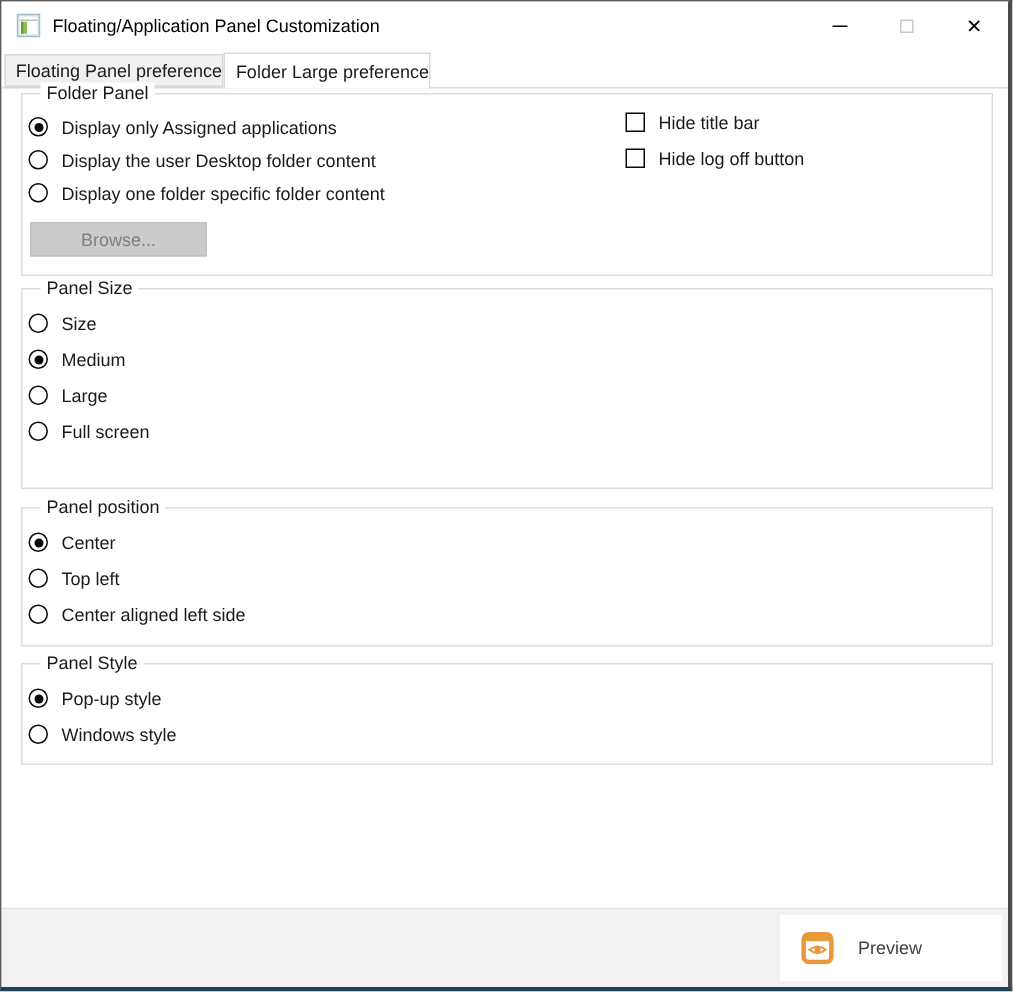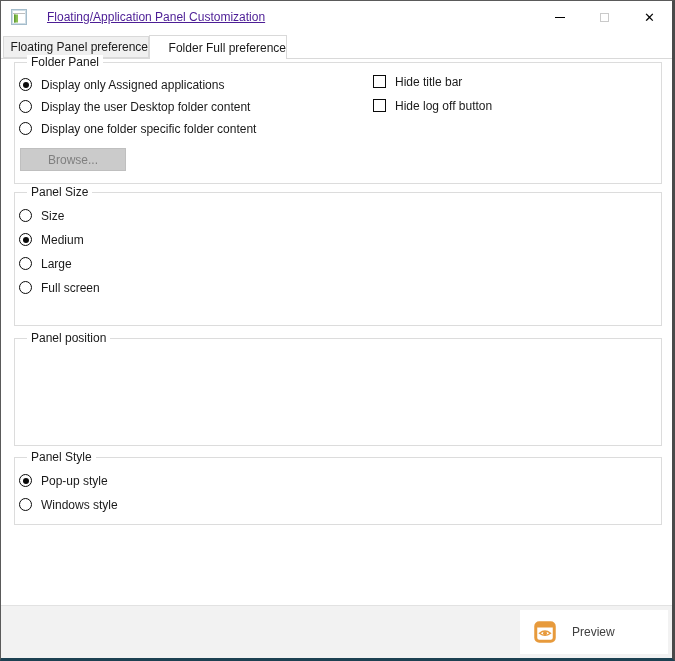--- a/index.html
+++ b/index.html
@@ -21,21 +21,21 @@
     overflow: hidden;
   }
   
   .titlebar {
     height: 32px; flex: 0 0 32px;
     display: flex; align-items: center;
     background: #ffffff;
     padding-left: 10px;
   }
   .app-icon { width: 16px; height: 16px; display: inline-block; }
-  .title { margin-left: 20px; font-size: 12px; color: #4c1d95; white-space: nowrap; text-decoration: underline; }
+  .title { margin-left: 8px; font-size: 12px; color: #000000; white-space: nowrap; }
   .controls { margin-left: auto; display: flex; height: 32px; }
   .ctrl {
     width: 45px; height: 32px;
     display: flex; align-items: center; justify-content: center;
     cursor: default;
   }
   .min-glyph { width: 10px; height: 1px; background: #000; display: block; }
   .max-glyph { width: 9px; height: 9px; border: 1px solid #cacaca; display: block; }
   .close-glyph { font-size: 13px; color: #000; line-height: 1; }
   
@@ -67,21 +67,21 @@
     position: relative; z-index: 2;
   }
   .group {
     position: relative;
     border: 1px solid #dcdcdc;
     margin: 0 10px 0 13px;
     background: #ffffff;
   }
   .g1 { height: 122px; margin-bottom: 8px; }
   .g2 { height: 134px; margin-bottom: 12px; }
-  .g3 { height: 108px;  margin-bottom: 11px; }
+  .g3 { height: 93px;  margin-bottom: 11px; }
   .g4 { height: 68px; }
   .legend {
     position: absolute; top: -8px; left: 12px;
     background: #ffffff; padding: 0 4px;
     font-size: 12px; color: #1a1a1a; line-height: 15px;
     white-space: nowrap;
   }
   .radio-col { position: absolute; left: 4px; top: 15px; }
   .g2 .radio-col, .g3 .radio-col, .g4 .radio-col { top: 16px; }
   .row { display: flex; height: 22px; }
@@ -91,28 +91,28 @@
     border: 1px solid #0a0a0a; border-radius: 50%;
     background: #ffffff;
     display: inline-flex; align-items: center; justify-content: center;
   }
   .radio.selected::after {
     content: ""; width: 6px; height: 6px;
     border-radius: 50%; background: #0a0a0a; display: block;
   }
   .rlabel { margin-left: 9px; white-space: nowrap; }
   .check-col { position: absolute; left: 358px; top: 12px; }
-  .check-col .row { height: 24px; }
+  .check-col .row { height: 24px; margin-left: 44px; }
   .checkbox {
     width: 13px; height: 13px; flex: 0 0 13px;
     border: 1px solid #0a0a0a; background: #ffffff;
   }
   .btn-disabled {
     position: absolute; left: 5px; top: 85px;
-    width: 106px; height: 23px;
+    width: 118px; height: 23px;
     background: #cbcbcb;
     border: 1px solid #bfbfbf;
     color: #7f7f7f;
     font-family: "Liberation Sans", sans-serif;
     font-size: 12px;
     cursor: default;
   }
   
   .footer {
     flex: 1 1 auto;
@@ -157,21 +157,21 @@
         <span class="close-glyph">✕</span>
       </div>
     </div>
   </div>
 
   <div class="tabstrip">
     <div class="tab inactive">
       <span>Floating Panel preference</span>
     </div>
     <div class="tab active">
-      <span>Folder Full preference</span>
+      <span>Folder Large preference</span>
     </div>
   </div>
 
   <div class="page">
 
     <div class="group g1">
       <span class="legend">Folder Panel</span>
       <div class="radio-col">
         <div class="row">
           <span class="radio selected"></span>
@@ -216,20 +216,34 @@
         </div>
         <div class="row">
           <span class="radio"></span>
           <span class="rlabel">Full screen</span>
         </div>
       </div>
     </div>
 
     <div class="group g3">
       <span class="legend">Panel position</span>
+      <div class="radio-col">
+        <div class="row">
+          <span class="radio selected"></span>
+          <span class="rlabel">Center</span>
+        </div>
+        <div class="row">
+          <span class="radio"></span>
+          <span class="rlabel">Top left</span>
+        </div>
+        <div class="row">
+          <span class="radio"></span>
+          <span class="rlabel">Center aligned left side</span>
+        </div>
+      </div>
     </div>
 
     <div class="group g4">
       <span class="legend">Panel Style</span>
       <div class="radio-col">
         <div class="row">
           <span class="radio selected"></span>
           <span class="rlabel">Pop-up style</span>
         </div>
         <div class="row">

